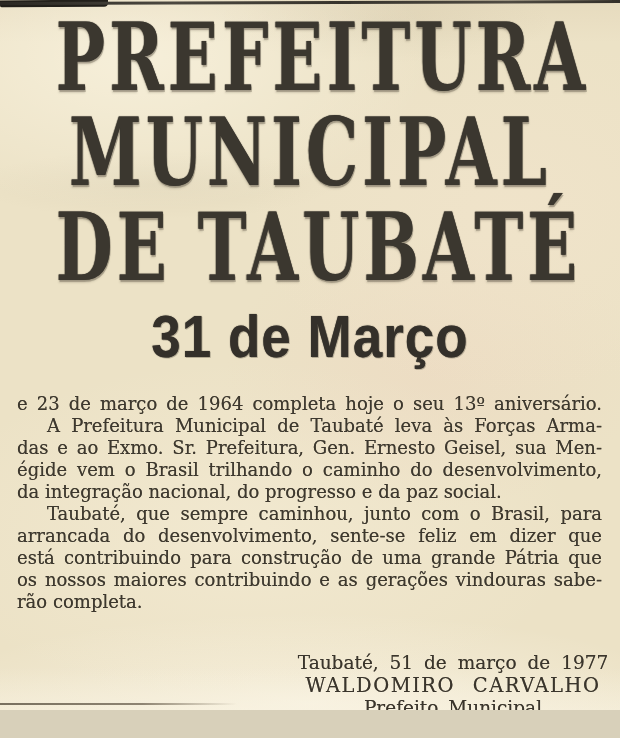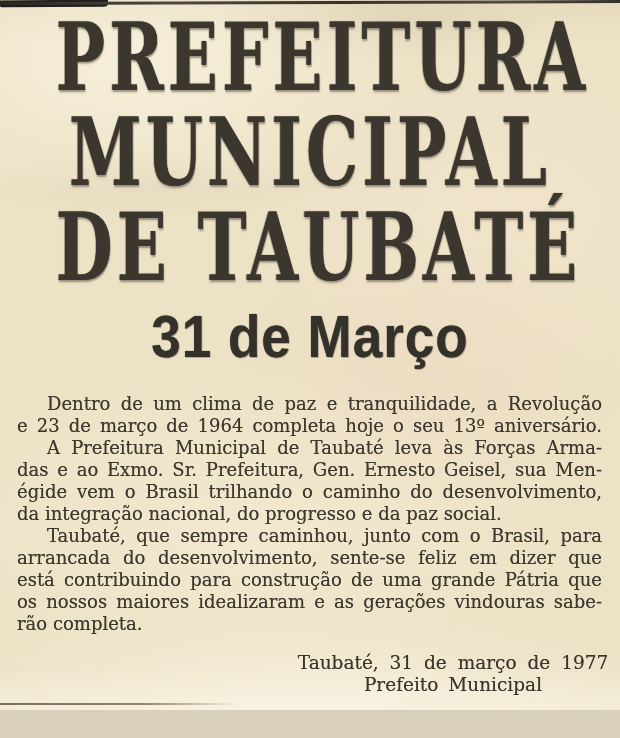--- a/index.html
+++ b/index.html
@@ -147,36 +147,36 @@
   <div class="edge-line-bottom"></div>
 
   <div class="headline-line l1">PREFEITURA</div>
   <div class="headline-line l2">MUNICIPAL</div>
   <div class="headline-line l3">DE TAUBATÉ</div>
 
   <h2 class="subheadline">31 de Março</h2>
 
   <div class="article-body">
     <p>
-      <span class="bline indent">Dentro de um clima de paz e tranquilidade, a Revolução</span>
       <span class="bline">e 23 de março de 1964 completa hoje o seu 13º aniversário.</span>
     </p>
     <p>
       <span class="bline indent">A Prefeitura Municipal de Taubaté leva às Forças Arma-</span>
       <span class="bline">das e ao Exmo. Sr. Prefeitura, Gen. Ernesto Geisel, sua Men-</span>
       <span class="bline">égide vem o Brasil trilhando o caminho do desenvolvimento,</span>
       <span class="bline end">da integração nacional, do progresso e da paz social.</span>
     </p>
     <p>
       <span class="bline indent">Taubaté, que sempre caminhou, junto com o Brasil, para</span>
       <span class="bline">arrancada do desenvolvimento, sente-se feliz em dizer que</span>
       <span class="bline">está contribuindo para construção de uma grande Pátria que</span>
-      <span class="bline">os nossos maiores idealizaram e as gerações vindouras sabe-</span>
+      <span class="bline">os nossos maiores contribuindo e as gerações vindouras sabe-</span>
       <span class="bline end">rão completa.</span>
     </p>
   </div>
 
   <div class="signature">
-    <div class="dateline">Taubaté, 31 de março de 1977</div>
+    <div class="dateline">Taubaté, 51 de março de 1977</div>
+    <div class="signer-name">WALDOMIRO CARVALHO</div>
     <div class="signer-role">Prefeito Municipal</div>
   </div>
 
 </div>
 
 </body></html>

